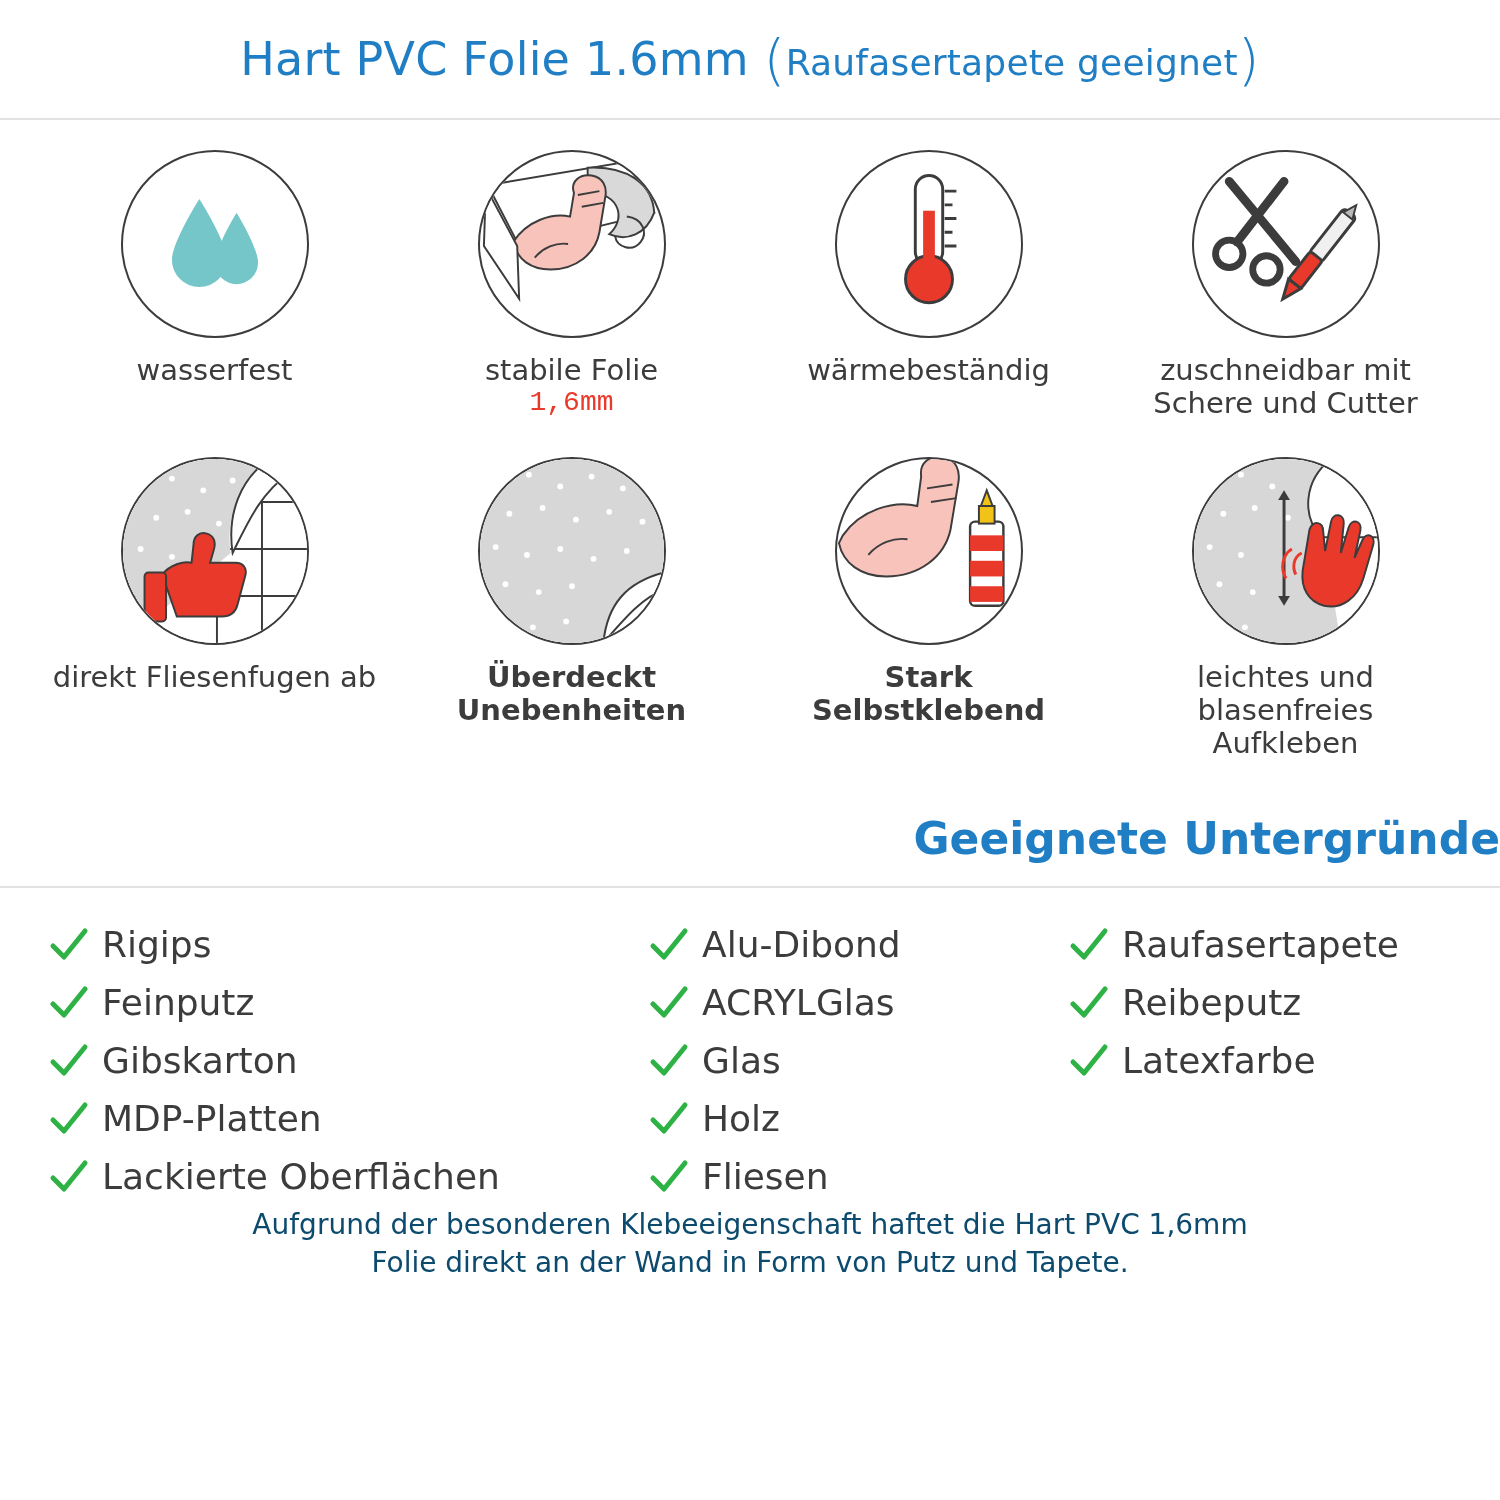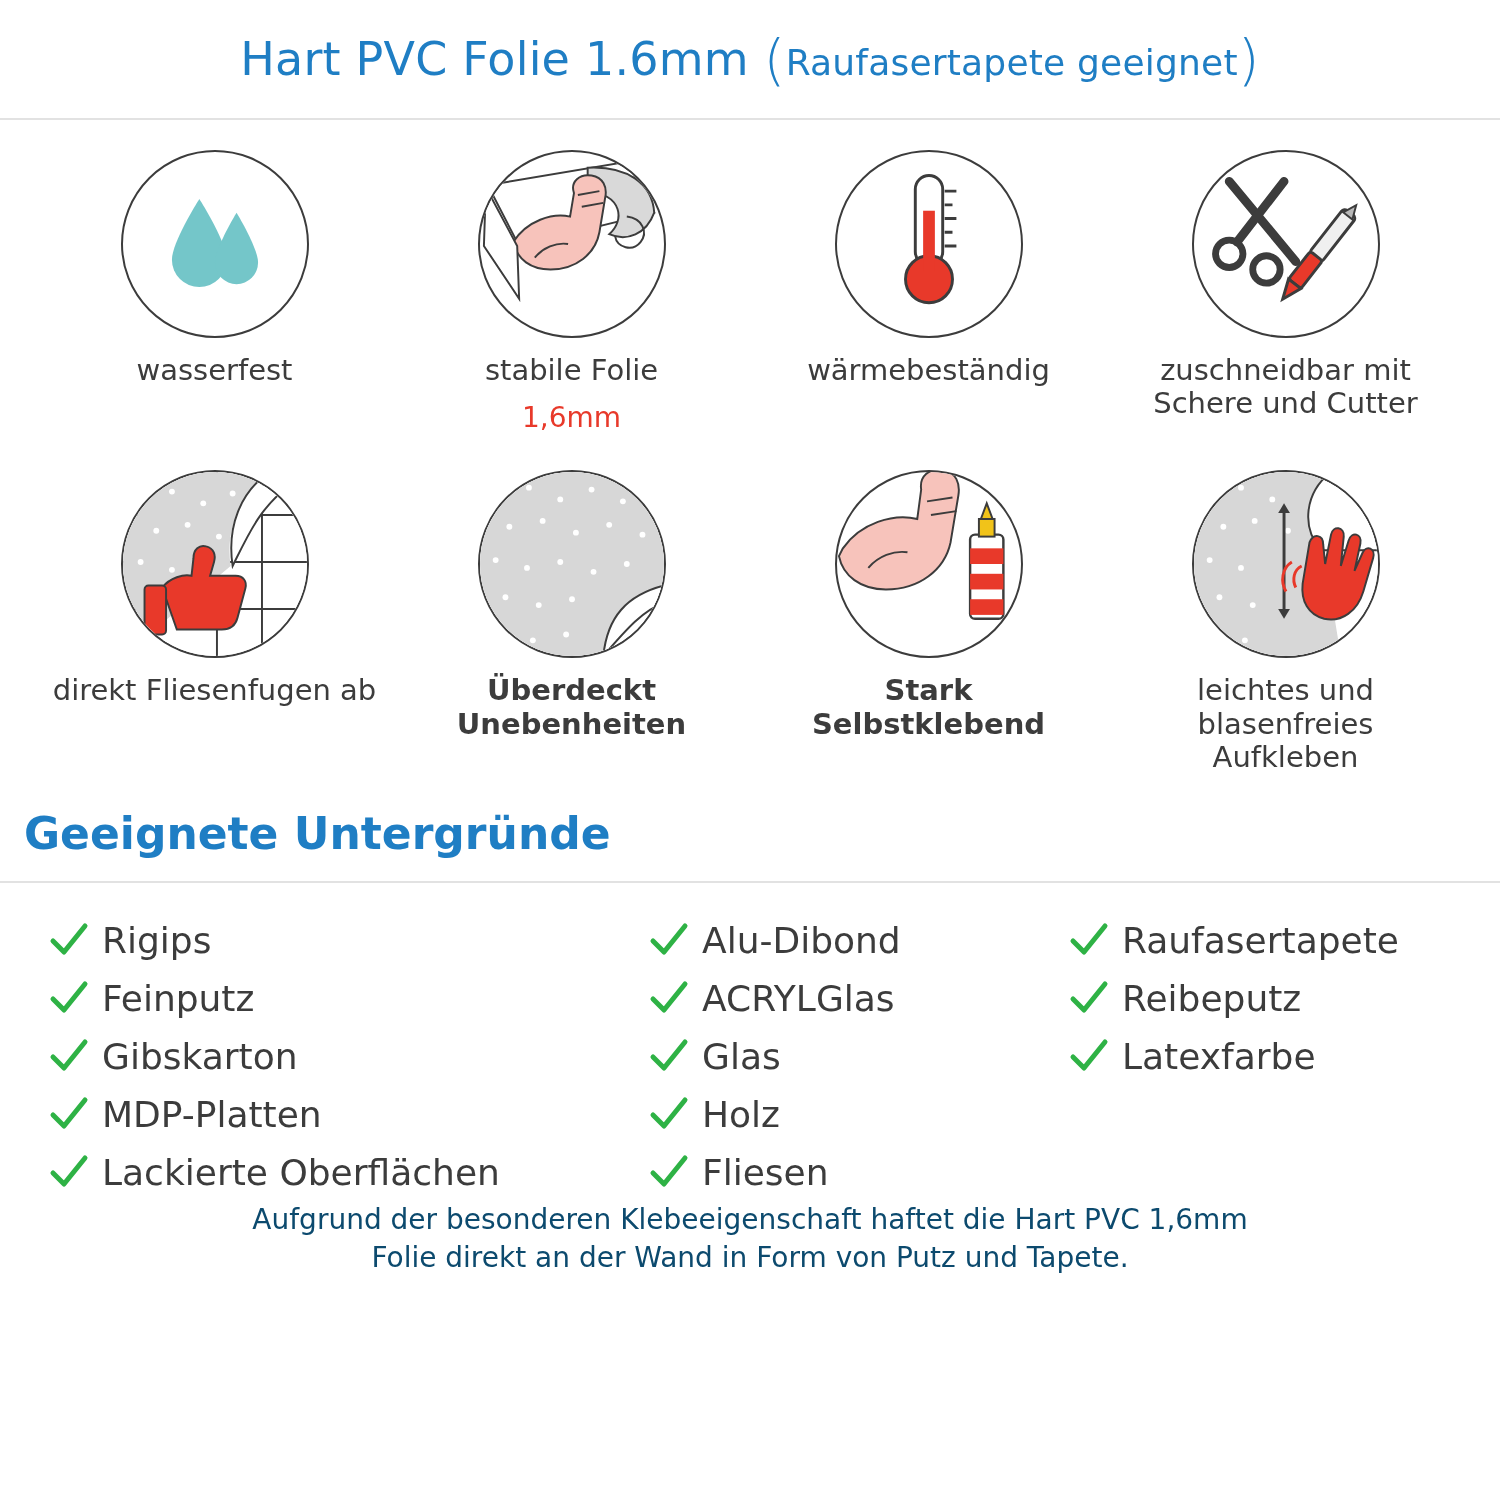--- a/index.html
+++ b/index.html
@@ -80,33 +80,34 @@
     text-align: center;
     font-size: 29px;
     line-height: 1.15;
     color: #3c3c3c;
     max-width: 330px;
   }
   .feature-label.bold {
     font-weight: 600;
   }
   .feature-sub {
-    margin-top: 14px;
+    margin-top: 0;
     font-size: 28px;
     color: #e8392a;
     text-align: center;
+    font-family: Liberation Mono, monospace;
   }
   .row2 {
     margin-top: 28px;
   }
 
   
   .section-title-wrap {
-    margin-top: 34px;
-    text-align: left;
+    margin-top: 52px;
+    text-align: right;
     padding-bottom: 22px;
     border-bottom: 2px solid #e2e2e2;
     padding-left: 24px;
   }
   .section-title {
     font-size: 44px;
     color: #1f7ec4;
     font-weight: 600;
   }
 

